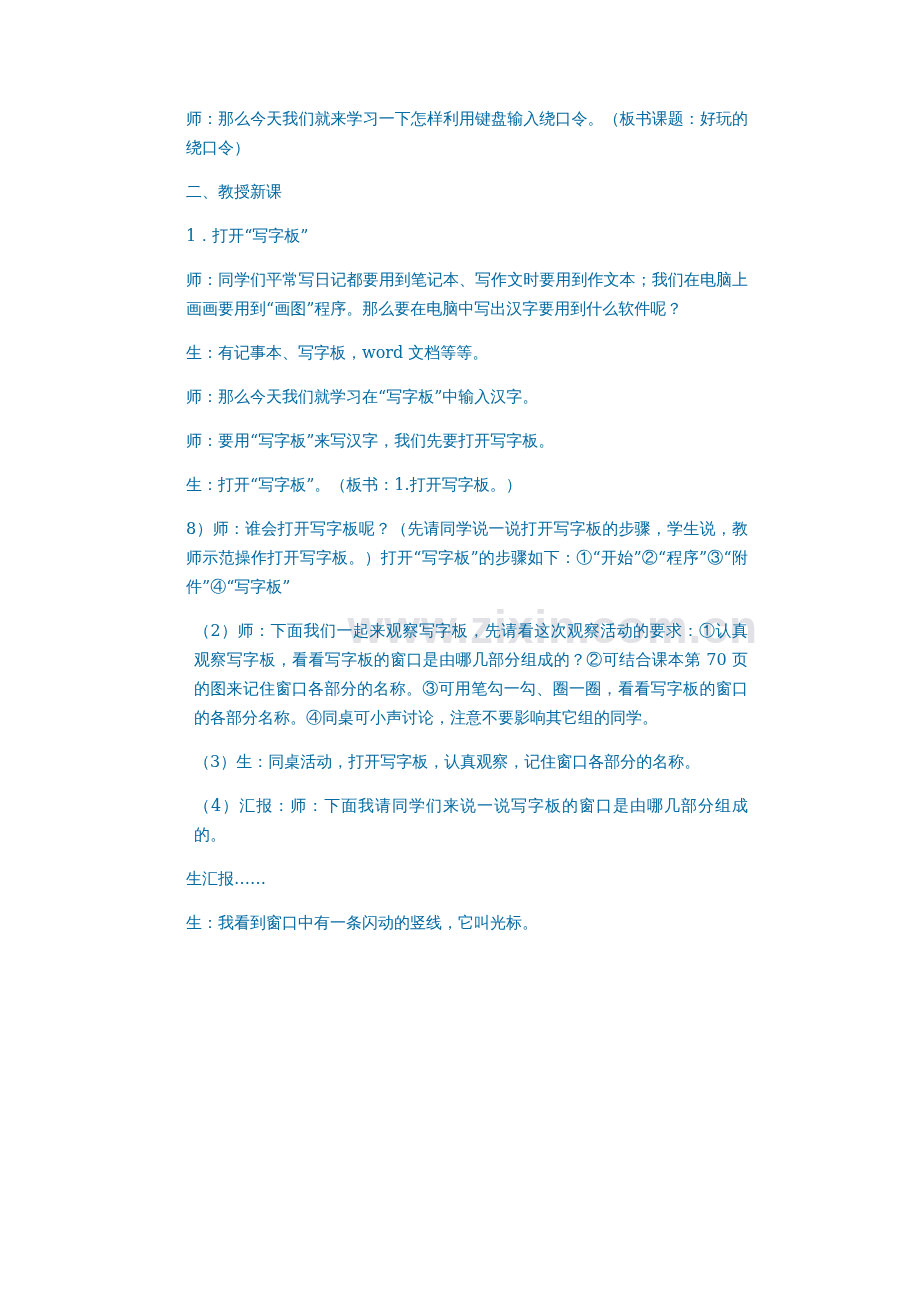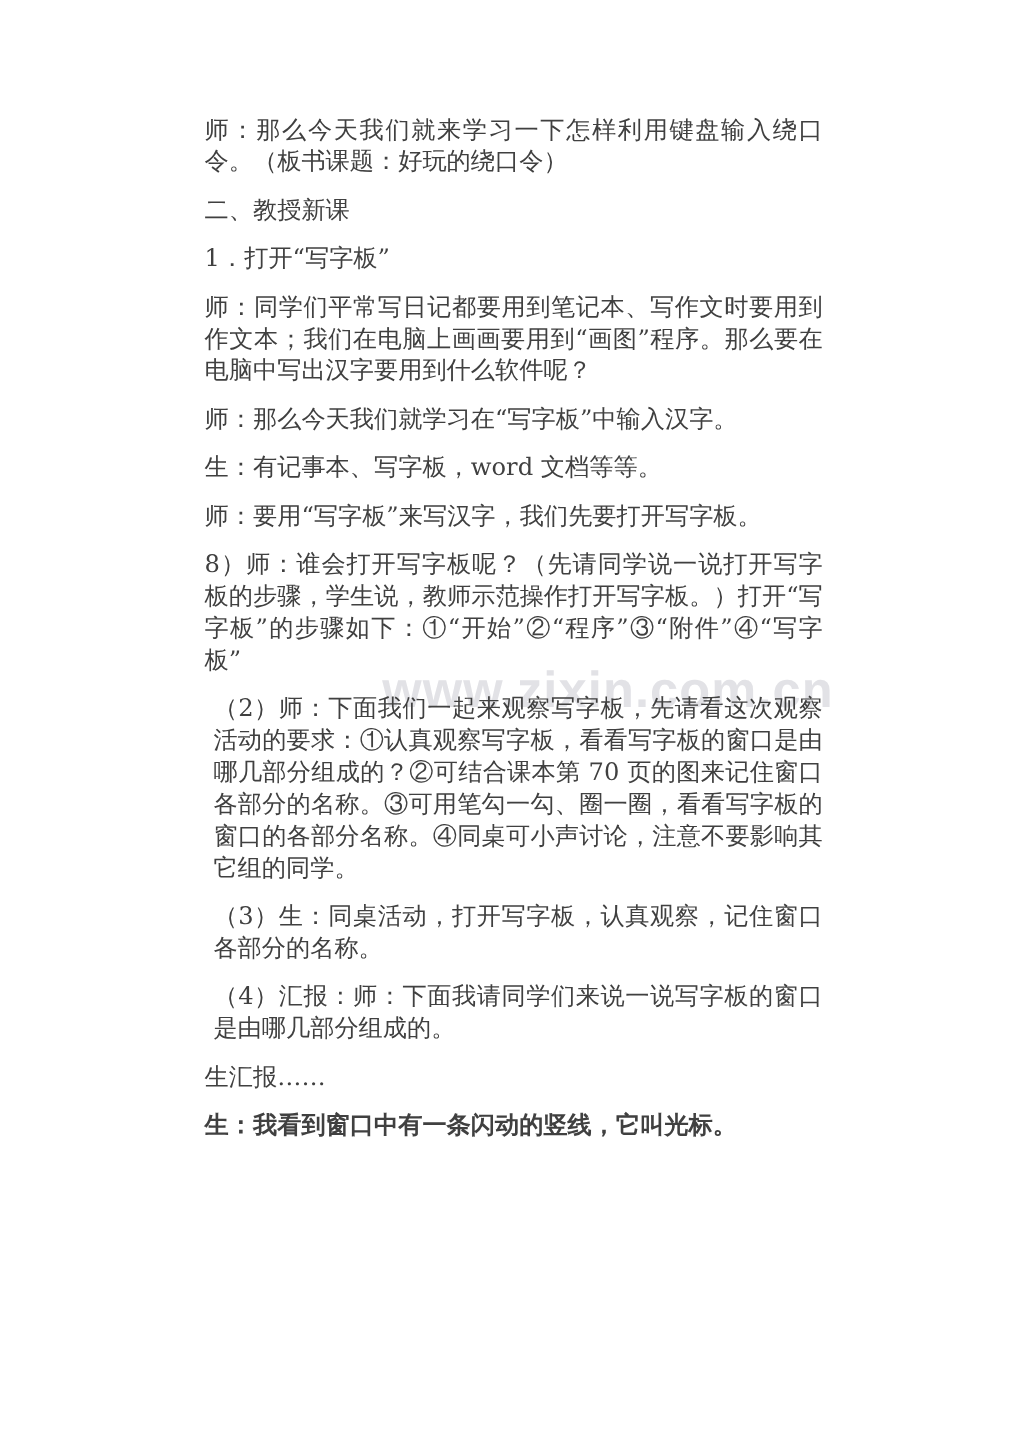--- a/index.html
+++ b/index.html
@@ -45,31 +45,30 @@
   #content {
     position: absolute;
     left: 186px;
     top: 104px;
     width: 562px;
     z-index: 1;
   }
 
   p.para {
     margin: 0 0 15px 0;
-    font-size: 22px;
+    font-size: 16px;
     line-height: 29px;
     text-align: justify;
     text-justify: inter-ideograph;
     word-break: break-all;
-    color: #404040;
+    color: #0369a1;
   }
 
   p.para:last-child {
     margin-bottom: 15px;
-    font-weight: bold;
   }
 
   
   p.indent {
     text-indent: 0;
     padding-left: 8px;
   }
 </style>
 </head>
 <body>
@@ -81,26 +80,27 @@
   <div id="content">
 
     <p class="para">师：那么今天我们就来学习一下怎样利用键盘输入绕口令。（板书课题：好玩的绕口令）</p>
 
     <p class="para">二、教授新课</p>
 
     <p class="para">1．打开“写字板”</p>
 
     <p class="para">师：同学们平常写日记都要用到笔记本、写作文时要用到作文本；我们在电脑上画画要用到“画图”程序。那么要在电脑中写出汉字要用到什么软件呢？</p>
 
+    <p class="para">生：有记事本、写字板，word 文档等等。</p>
+
     <p class="para">师：那么今天我们就学习在“写字板”中输入汉字。</p>
-
-    <p class="para">生：有记事本、写字板，word 文档等等。</p>
 
     <p class="para">师：要用“写字板”来写汉字，我们先要打开写字板。</p>
 
+    <p class="para">生：打开“写字板”。（板书：1.打开写字板。）</p>
 
     <p class="para">8）师：谁会打开写字板呢？（先请同学说一说打开写字板的步骤，学生说，教师示范操作打开写字板。）打开“写字板”的步骤如下：①“开始”②“程序”③“附件”④“写字板”</p>
 
     <p class="para indent">（2）师：下面我们一起来观察写字板，先请看这次观察活动的要求：①认真观察写字板，看看写字板的窗口是由哪几部分组成的？②可结合课本第 70 页的图来记住窗口各部分的名称。③可用笔勾一勾、圈一圈，看看写字板的窗口的各部分名称。④同桌可小声讨论，注意不要影响其它组的同学。</p>
 
     <p class="para indent">（3）生：同桌活动，打开写字板，认真观察，记住窗口各部分的名称。</p>
 
     <p class="para indent">（4）汇报：师：下面我请同学们来说一说写字板的窗口是由哪几部分组成的。</p>
 
     <p class="para">生汇报……</p>

